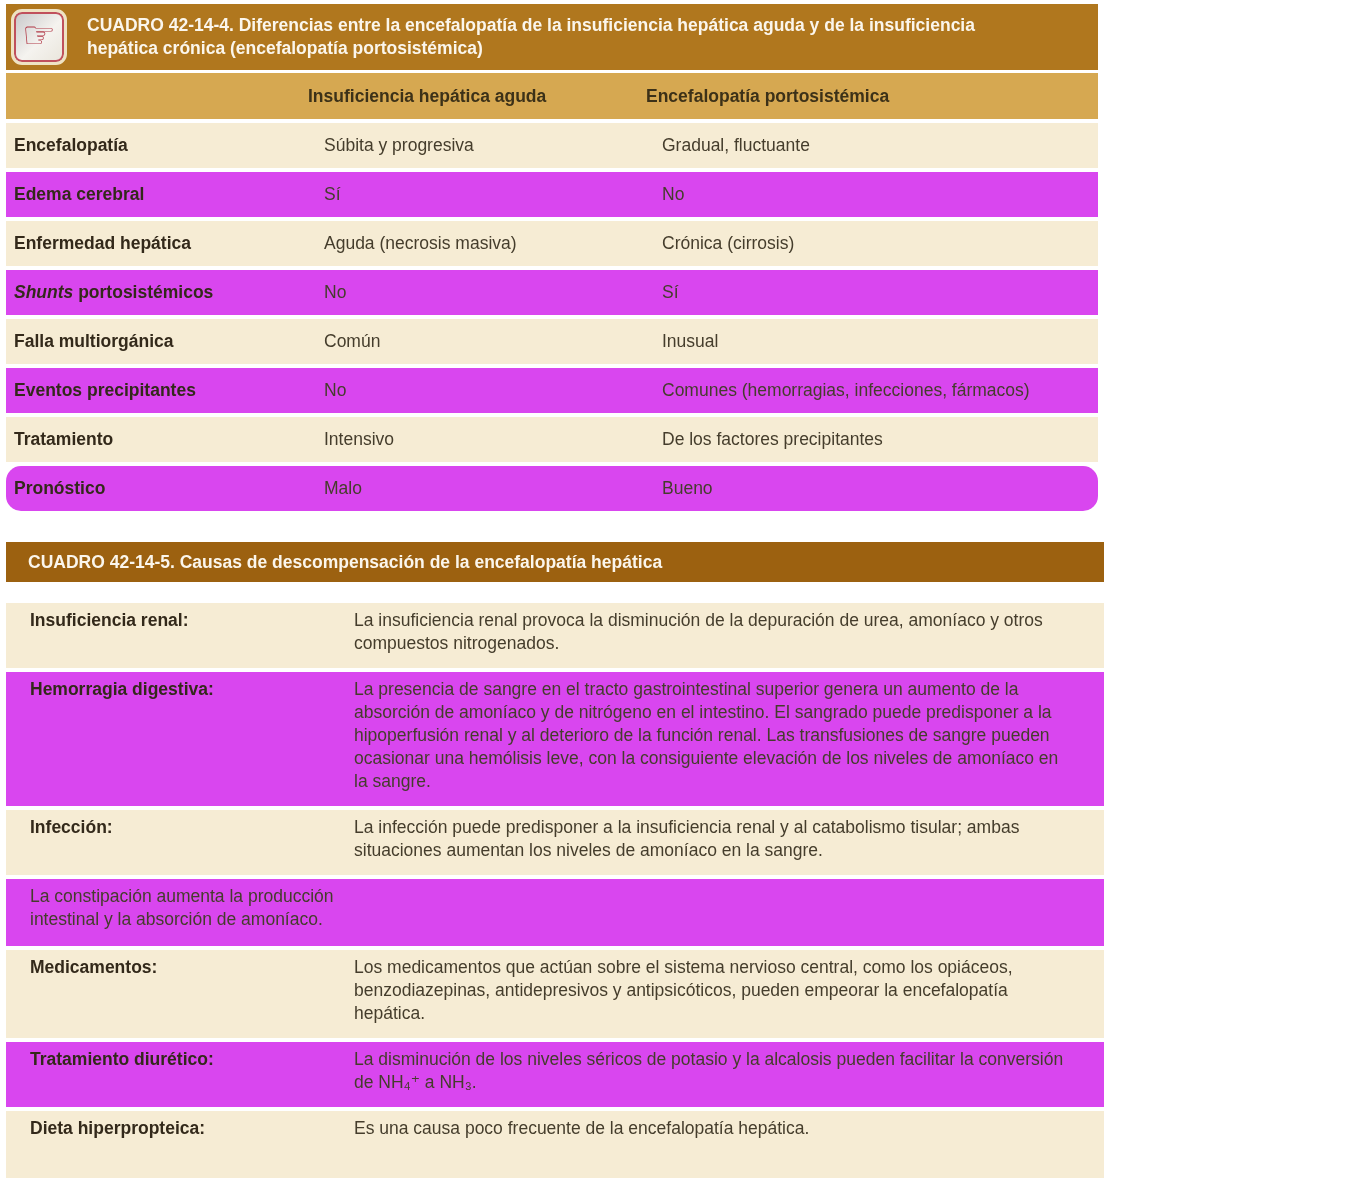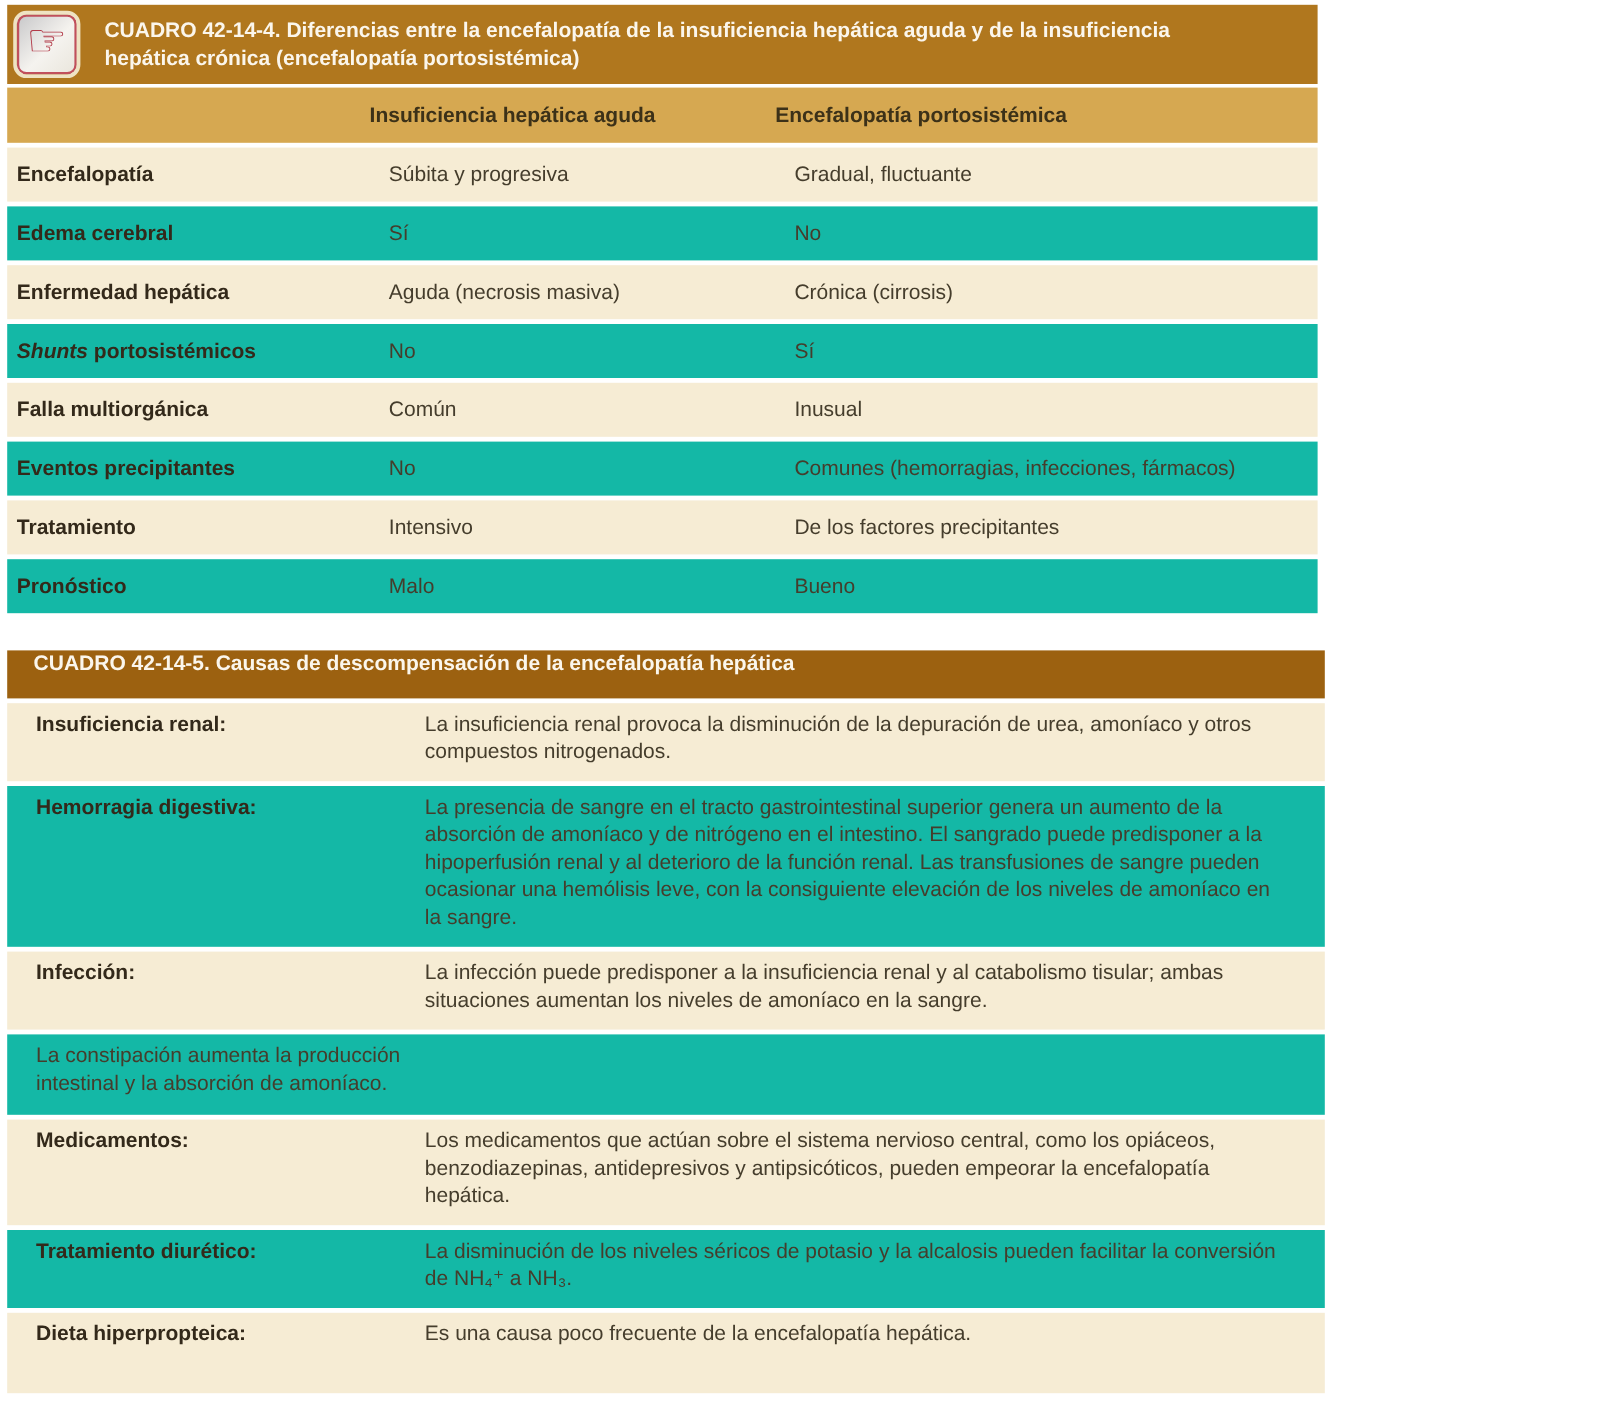--- a/index.html
+++ b/index.html
@@ -47,35 +47,35 @@
   .t1-colheader .colh{
     font-weight:bold;color:#3C3118;font-size:17.5px;
   }
   .t1-row{
     display:grid;grid-template-columns:286px 338px 1fr;
     align-items:center;
     min-height:45px;
     padding-left:8px;
     margin-bottom:4px;
   }
-  .t1-row:last-child{margin-bottom:0;}
+  .t1-row:last-child{margin-bottom:0;border-radius:15px;}
   .row-light{background:#F6ECD4;}
-  .row-dark{background:#14b8a6;}
+  .row-dark{background:#d946ef;}
   .t1-label{font-weight:bold;color:#33291A;font-size:17.5px;}
   .t1-label i{font-style:italic;}
   .t1-val{color:#453D2C;font-size:17.5px;margin-left:24px;}
 
   
   .cuadro2{margin-top:31px;width:1098px;}
   .t2-titlebar{
     background:#9C6110;
     min-height:40px;
-    display:flex;
+    display:flex;align-items:center;
     padding-left:22px;
-    margin-bottom:4px;
+    margin-bottom:21px;
   }
   .t2-title{color:#FBF6EC;font-weight:bold;font-size:17.5px;}
   .t2-row{
     display:grid;grid-template-columns:324px 1fr;
     padding:6px 24px 13px 24px;
     margin-bottom:4px;
   }
   .t2-row:last-child{margin-bottom:0;}
   .t2-label{
     font-weight:bold;color:#33291A;font-size:17.5px;line-height:23px;

